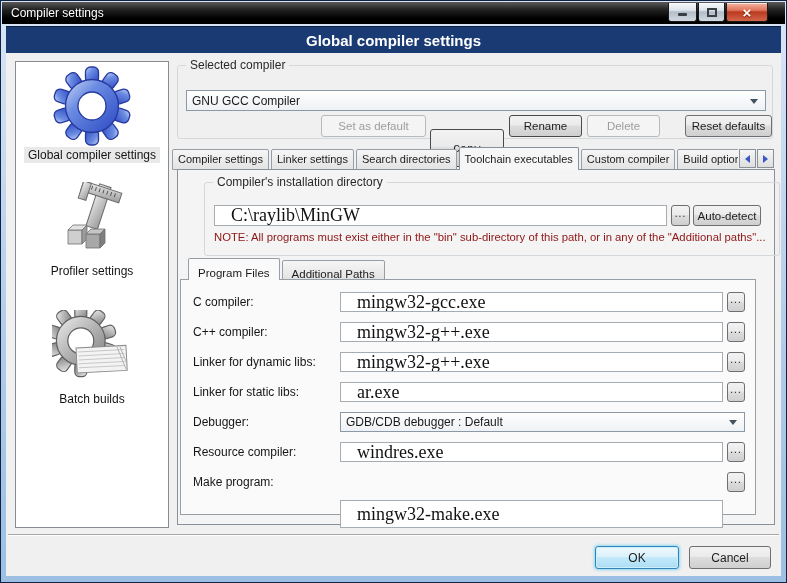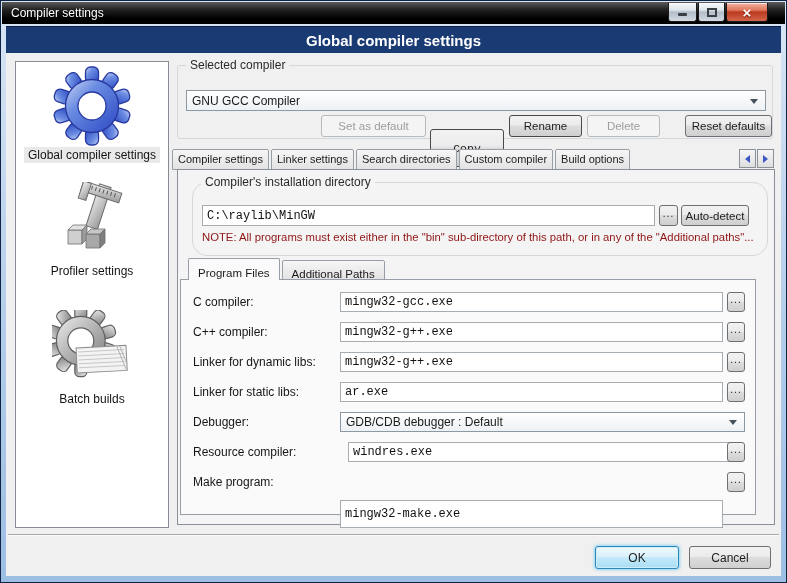--- a/index.html
+++ b/index.html
@@ -70,33 +70,33 @@
   .tab.active { height: 23px; line-height: 22px; background: #f6f6f6; border-color: #8a9097;
     border-bottom: none; position: relative; z-index: 5; }
   .tab-scroll { position: absolute; top: 96px; left: 732px; display: flex; }
   .scroll-btn { width: 17px; height: 19px; border: 1px solid #8a9097; margin-left: 1px;
     background: linear-gradient(#f6f6f6,#dedede); display: flex; align-items: center; justify-content: center; }
   .tri-left { width: 0; height: 0; border-top: 4px solid transparent; border-bottom: 4px solid transparent; border-right: 5px solid #3a57c4; }
   .tri-right { width: 0; height: 0; border-top: 4px solid transparent; border-bottom: 4px solid transparent; border-left: 5px solid #3a57c4; }
   
   .main-panel { position: absolute; left: 171px; top: 116px; width: 598px; height: 356px;
     background: #f4f4f4; border: 1px solid #8a9097; }
-  .dir-group { left: 14px; top: 12px; width: 576px; height: 74px; border-radius: 15px; }
+  .dir-group { left: 26px; top: 12px; width: 576px; height: 74px; }
   .note-text { position: absolute; left: 9px; top: 48px; font-size: 11.3px; color: #8f1414; white-space: nowrap; overflow: hidden; right: 4px; }
   
   .subtabstrip { position: absolute; left: 10px; top: 88px; height: 22px; display: flex; align-items: flex-end; }
   .subtab { height: 20px; line-height: 18px; padding: 4px 9px; font-size: 11.5px;
     background: linear-gradient(#f6f6f6,#e3e3e3); border: 1px solid #989ea6;
     border-radius: 2px 2px 0 0; margin-right: 2px; white-space: nowrap; }
   .subtab.active { height: 22px; line-height: 21px; background: #fafafa; border-bottom: none; z-index: 5; position: relative; }
   .inner-panel { position: absolute; left: 2px; top: 109px; width: 576px; height: 236px;
     background: #fafafa; border: 1px solid #989ea6; }
   .field-label { position: absolute; left: 12px; font-size: 12px; color: #161616; white-space: nowrap; }
-  .txt { position: absolute; border: 1px solid #a5adb3; background: #fff; font-family: Liberation Mono, monospace;
-    font-size: 12px; color: #111; padding: 0 4px; }
+  .txt { position: absolute; border: 1px solid #a5adb3; background: #fff; font-family: Liberation Serif, serif;
+    font-size: 18px; color: #111; padding: 0 16px; }
   .sep { position: absolute; left: 2px; right: 2px; top: 481px; height: 2px;
     border-top: 1px solid #a8a8a8; border-bottom: 1px solid #fdfdfd; }
 </style>
 </head>
 <body>
 
 <div class="frame">
 
   <div class="titlebar">
     <span class="title-text">Compiler settings</span>
@@ -218,20 +218,21 @@
       <button class="btn dark" style="left:252px; top:63px; width:74px; height:38px;font-family:Liberation Mono, monospace;">Copy</button>
       <button class="btn dark" style="left:331px; top:49px; width:73px; height:22px;">Rename</button>
       <button class="btn disabled" style="left:409px; top:49px; width:73px; height:22px;">Delete</button>
       <button class="btn" style="left:507px; top:49px; width:87px; height:22px;">Reset defaults</button>
     </div>
 
     <div class="tabstrip">
       <div class="tab">Compiler settings</div>
       <div class="tab">Linker settings</div>
       <div class="tab">Search directories</div>
+      <div class="tab active">Toolchain executables</div>
       <div class="tab">Custom compiler</div>
       <div class="tab">Build options</div>
 
     </div>
     <div class="tab-scroll">
       <div class="scroll-btn">
           <span class="tri-left"></span>
         </div>
       <div class="scroll-btn">
           <span class="tri-right"></span>
@@ -270,21 +271,21 @@
         <input class="txt" style="left: 159px; top: 102px; width: 383px; height: 20px;" value="ar.exe">
         <button class="btn mini-btn" style="left:546px; top:102px; width:18px; height:20px;">...</button>
 
         <span class="field-label" style="top:135px">Debugger:</span>
         <div class="combo" style="left:159px; top:132px; width:405px; height:20px;">
           <span>GDB/CDB debugger : Default</span>
           <span class="arrow"></span>
         </div>
 
         <span class="field-label" style="top:165px">Resource compiler:</span>
-        <input class="txt" style="left: 159px; top: 162px; width: 383px; height: 20px; margin-left: 8px;" value="windres.exe">
+        <input class="txt" style="left: 159px; top: 162px; width: 383px; height: 20px;" value="windres.exe">
         <button class="btn mini-btn" style="left:546px; top:162px; width:18px; height:20px;">...</button>
 
         <span class="field-label" style="top:195px">Make program:</span>
         <input class="txt" style="left: 159px; top: 192px; width: 383px; height: 28px; margin-top: 28px;" value="mingw32-make.exe">
         <button class="btn mini-btn" style="left:546px; top:192px; width:18px; height:20px;">...</button>
       </div>
     </div>
 
     <div class="sep"></div>
     <button class="btn default-focus" style="left:589px; top:493px; width:84px; height:23px; font-size:12px;">OK</button>

